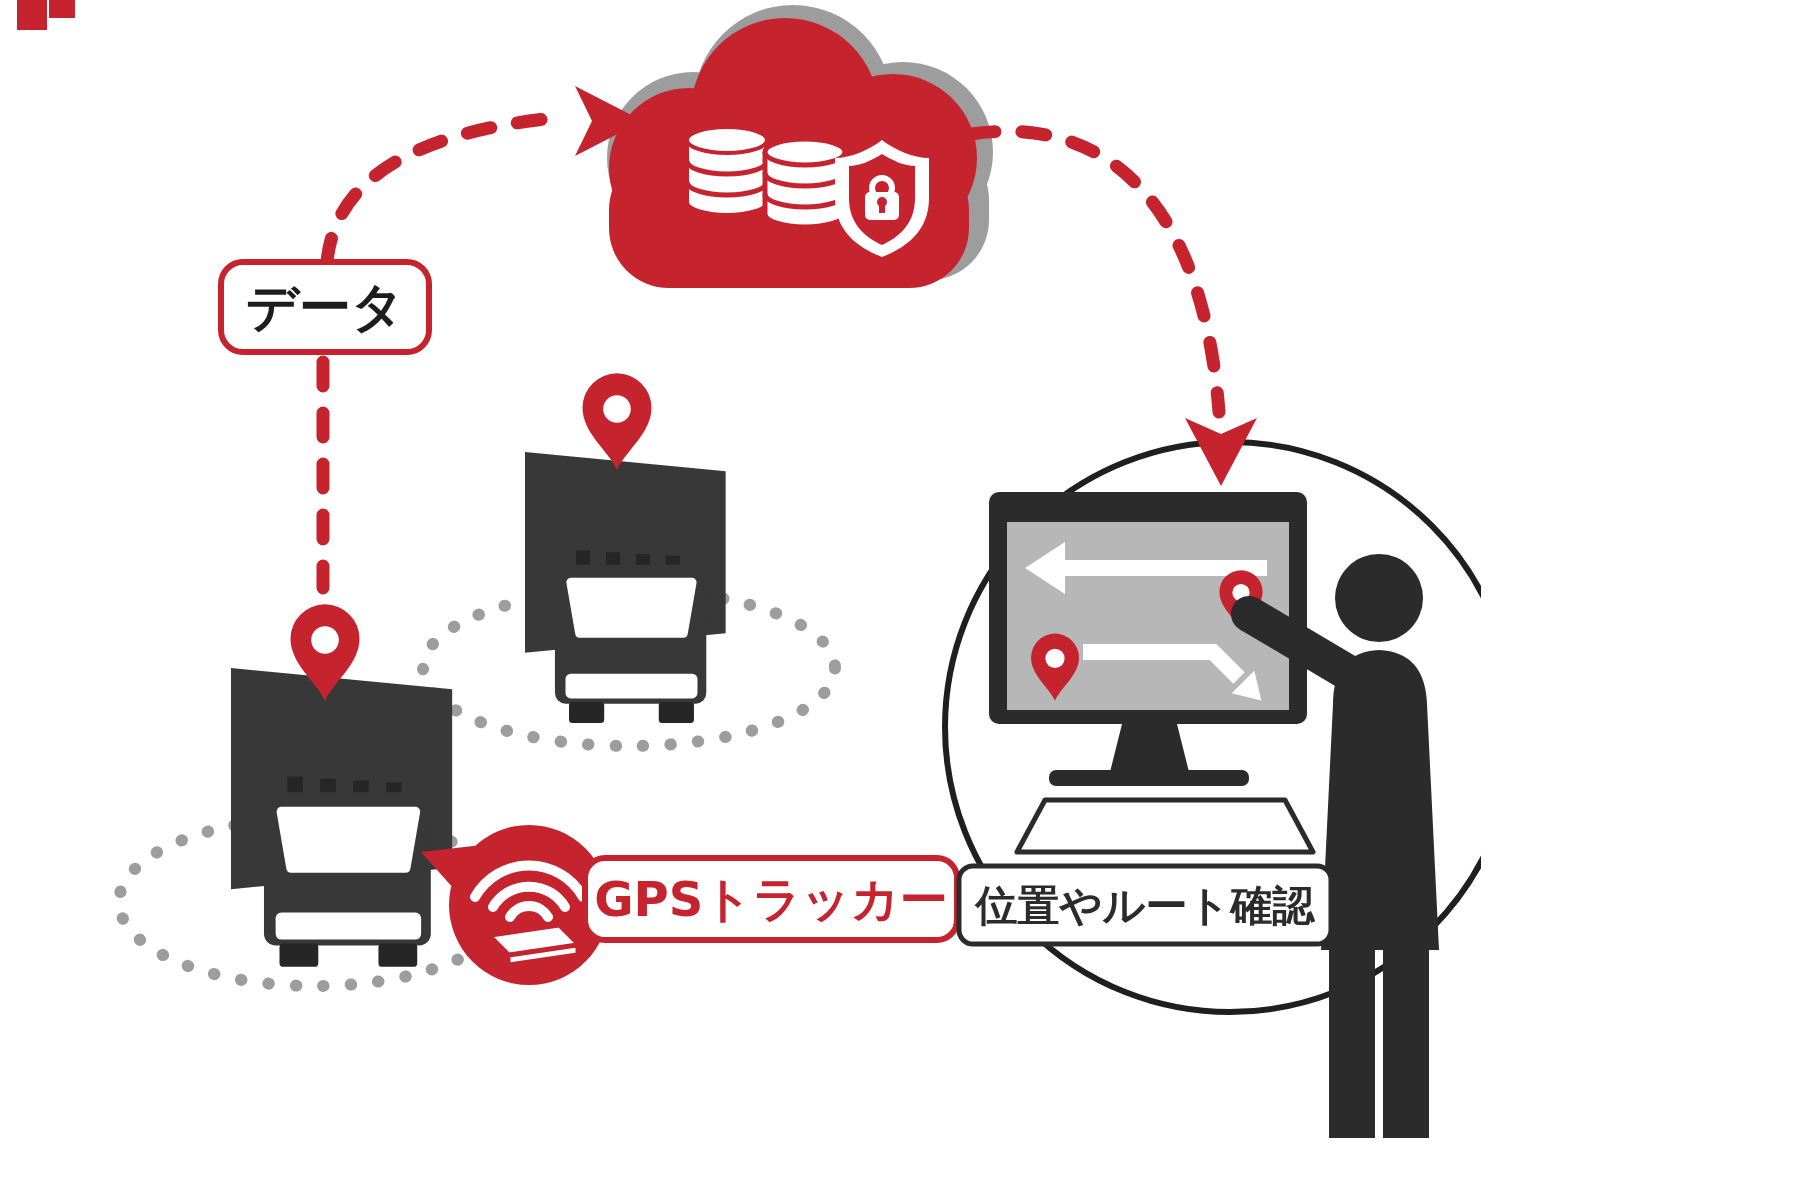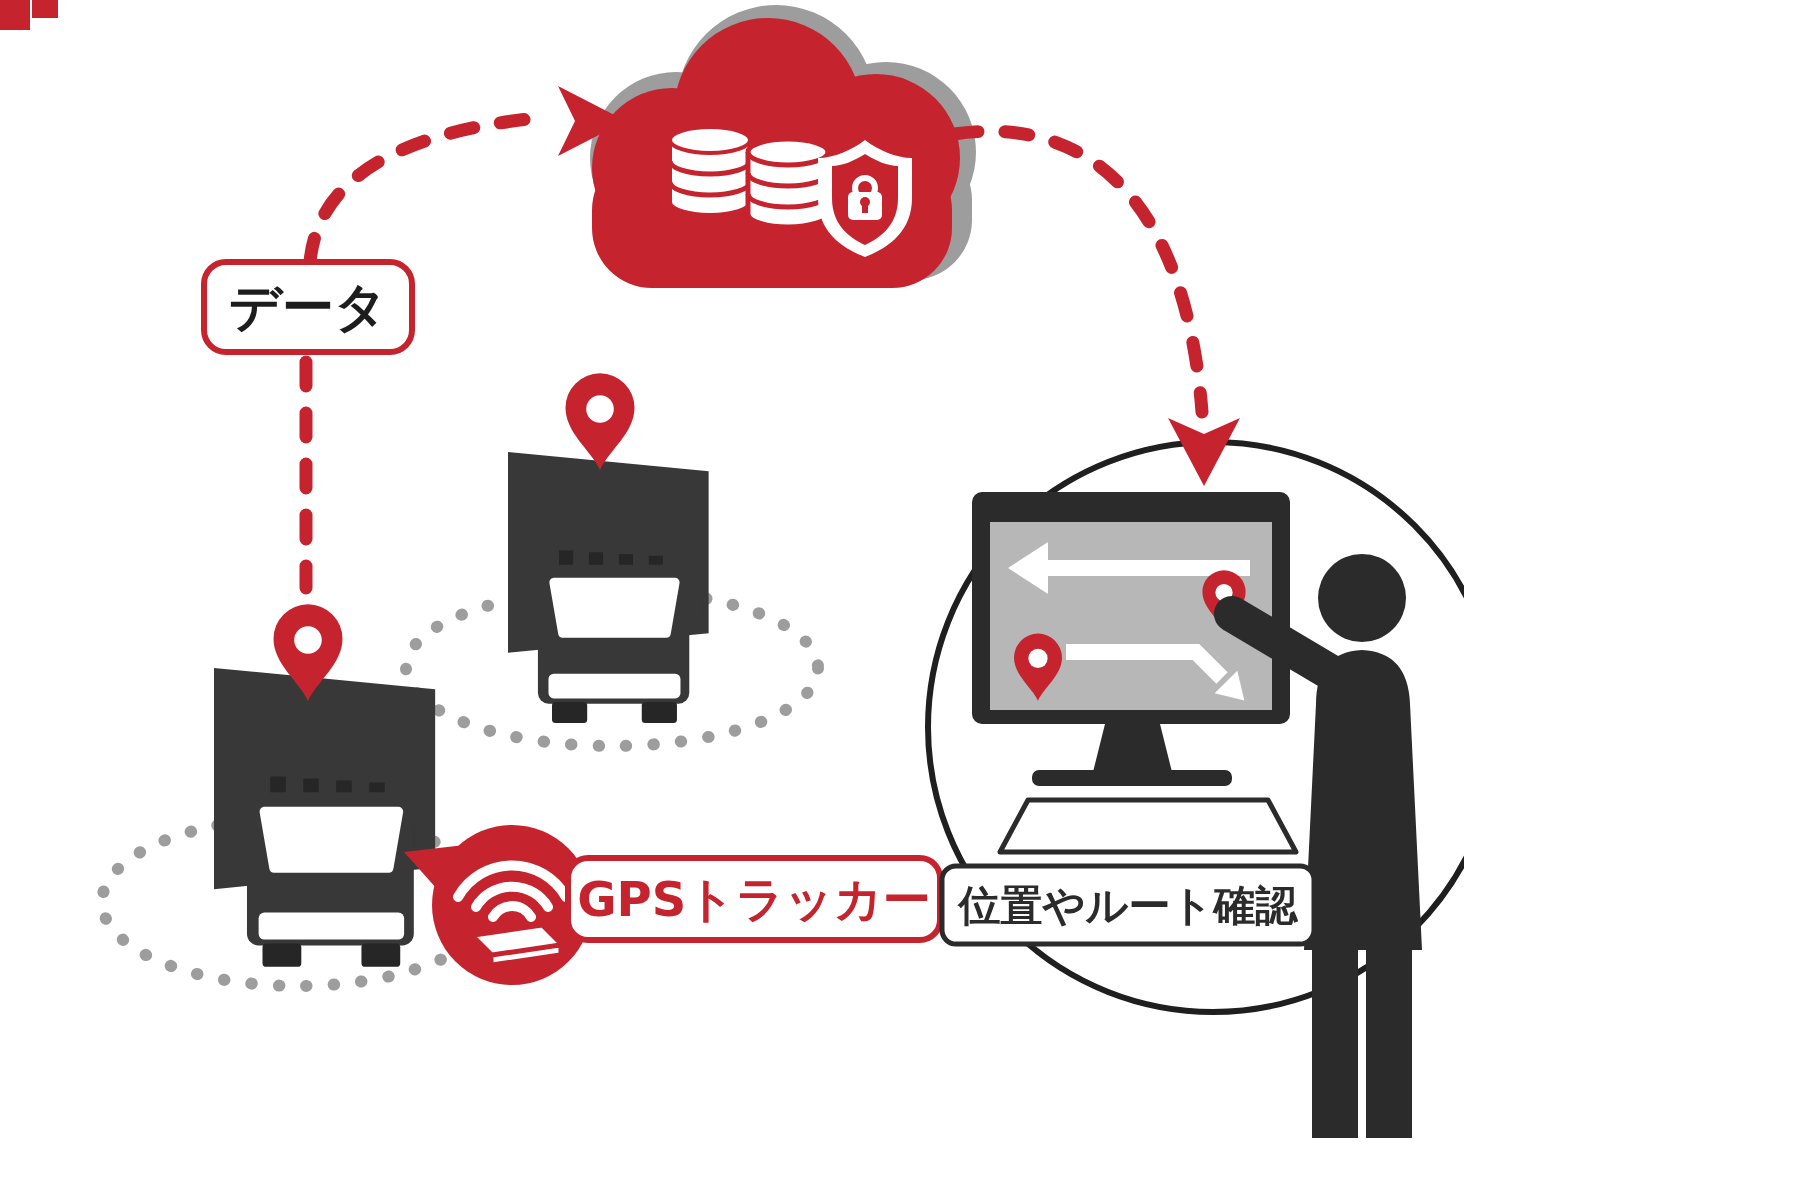--- a/index.html
+++ b/index.html
@@ -6,20 +6,21 @@
     --red:#c5242f;
     --dark:#333333;
     --gray:#9d9d9d;
     --screen:#b7b7b7;
     --bg:#ffffff;
   }
   html,body{margin:0;padding:0;background:var(--bg);}
   .canvas{
     width:1464px;height:1180px;position:relative;overflow:hidden;
     font-family:"DejaVu Sans","Liberation Sans",sans-serif;
+    padding-left:17px;
   }
   svg text{font-family:"DejaVu Sans","Liberation Sans",sans-serif;font-weight:bold;}
   .label-data{font-size:52px;fill:#1d1d1d;}
   .label-gps{font-size:48px;fill:var(--red);}
   .label-route{font-size:42px;fill:#2b2b2b;}
 </style>
 </head>
 <body>
 
 <div class="canvas">

